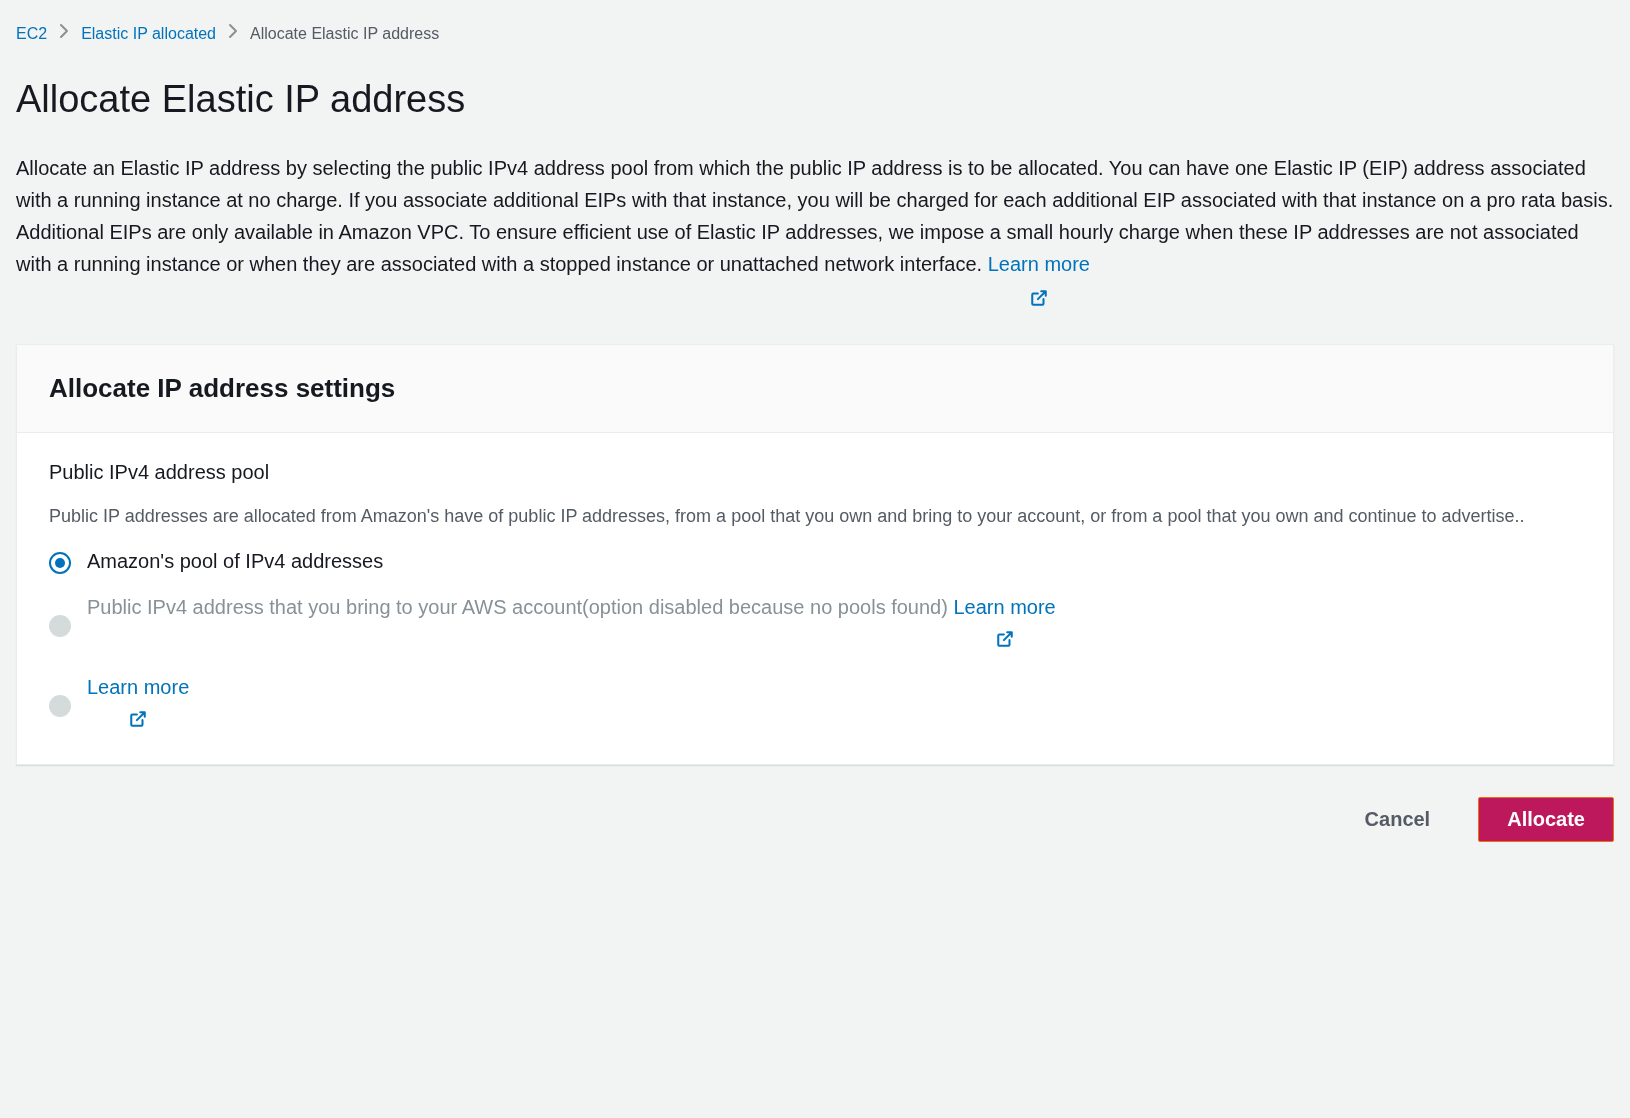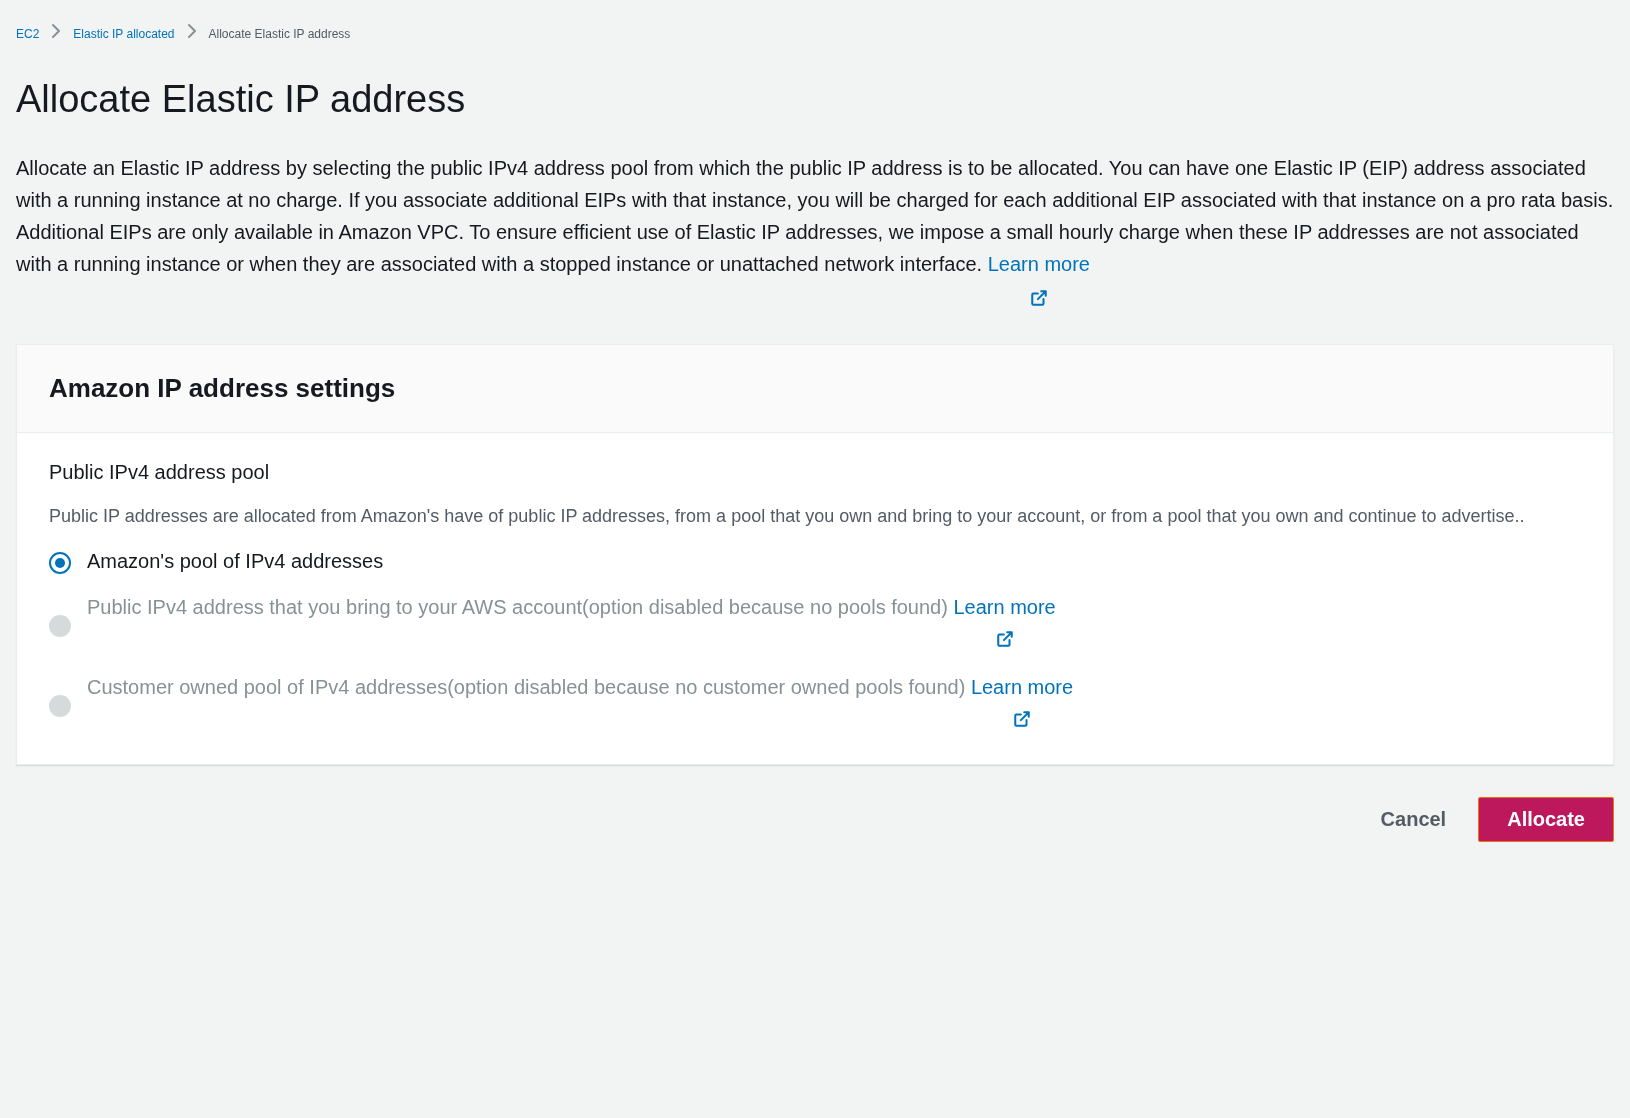--- a/index.html
+++ b/index.html
@@ -16,21 +16,21 @@
       padding: 0;
     }
     .container {
       padding: 20px 16px;
       max-width: 1630px;
     }
     .breadcrumb {
       display: flex;
       align-items: center;
       gap: 12px;
-      font-size: 12px;
+      font-size: 16px;
       color: #545b64;
       margin-bottom: 24px;
     }
     .breadcrumb a {
       color: #0073bb;
       text-decoration: none;
     }
     .breadcrumb-sep {
       color: #879196;
       font-size: 18px;
@@ -138,21 +138,21 @@
     }
     .radio-label.disabled {
       color: #879196;
     }
     .radio-label .learn-more-link {
       font-size: 20px;
     }
     .actions {
       display: flex;
       justify-content: flex-end;
-      gap: 4px;
+      gap: 20px;
       padding: 4px 0;
     }
     .btn {
       font-size: 20px;
       font-weight: 700;
       padding: 10px 28px;
       border-radius: 2px;
       cursor: pointer;
       border: 1px solid transparent;
     }
@@ -194,21 +194,21 @@
     <span>Allocate an Elastic IP address by selecting the public IPv4 address pool from which the public IP address is to be allocated. You can have one Elastic IP (EIP) address associated with a running instance at no charge. If you associate additional EIPs with that instance, you will be charged for each additional EIP associated with that instance on a pro rata basis. Additional EIPs are only available in Amazon VPC. To ensure efficient use of Elastic IP addresses, we impose a small hourly charge when these IP addresses are not associated with a running instance or when they are associated with a stopped instance or unattached network interface. </span><a href="#" class="learn-more-link">
         <span>Learn more</span>
         <span class="external-icon"><svg width="18" height="18" viewBox="0 0 16 16">
             <path d="M10 2h4v4M14 2 L7 9 M12 9v4a1 1 0 0 1-1 1H3a1 1 0 0 1-1-1V5a1 1 0 0 1 1-1h4" stroke="#0073bb" stroke-width="1.8" fill="none" stroke-linecap="round" stroke-linejoin="round"></path>
           </svg></span>
       </a>
   </p>
 
   <section class="panel">
     <div class="panel-header">
-      <h2>Amazon IP address settings</h2>
+      <h2>Allocate IP address settings</h2>
     </div>
     <div class="panel-body">
       <div class="field-label">Public IPv4 address pool</div>
       <div class="field-description">Public IP addresses are allocated from Amazon's have of public IP addresses, from a pool that you own and bring to your account, or from a pool that you own and continue to advertise..</div>
 
       <div class="radio-group">
 
         <div class="radio-option">
           <div class="radio-circle selected"></div>
           <div class="radio-label">Amazon's pool of IPv4 addresses</div>
@@ -222,21 +222,21 @@
                 <span class="external-icon"><svg width="18" height="18" viewBox="0 0 16 16">
                     <path d="M10 2h4v4M14 2 L7 9 M12 9v4a1 1 0 0 1-1 1H3a1 1 0 0 1-1-1V5a1 1 0 0 1 1-1h4" stroke="#0073bb" stroke-width="1.8" fill="none" stroke-linecap="round" stroke-linejoin="round"></path>
                   </svg></span>
               </a>
           </div>
         </div>
 
         <div class="radio-option">
           <div class="radio-circle disabled"></div>
           <div class="radio-label disabled">
-            <span>Customer owned pool of IPv4 addresses(option disabled because no customer owned pools found) </span><a href="#" class="learn-more-link">
+            <a href="#" class="learn-more-link">
                 <span>Learn more</span>
                 <span class="external-icon"><svg width="18" height="18" viewBox="0 0 16 16">
                     <path d="M10 2h4v4M14 2 L7 9 M12 9v4a1 1 0 0 1-1 1H3a1 1 0 0 1-1-1V5a1 1 0 0 1 1-1h4" stroke="#0073bb" stroke-width="1.8" fill="none" stroke-linecap="round" stroke-linejoin="round"></path>
                   </svg></span>
               </a>
           </div>
         </div>
 
       </div>
     </div>

